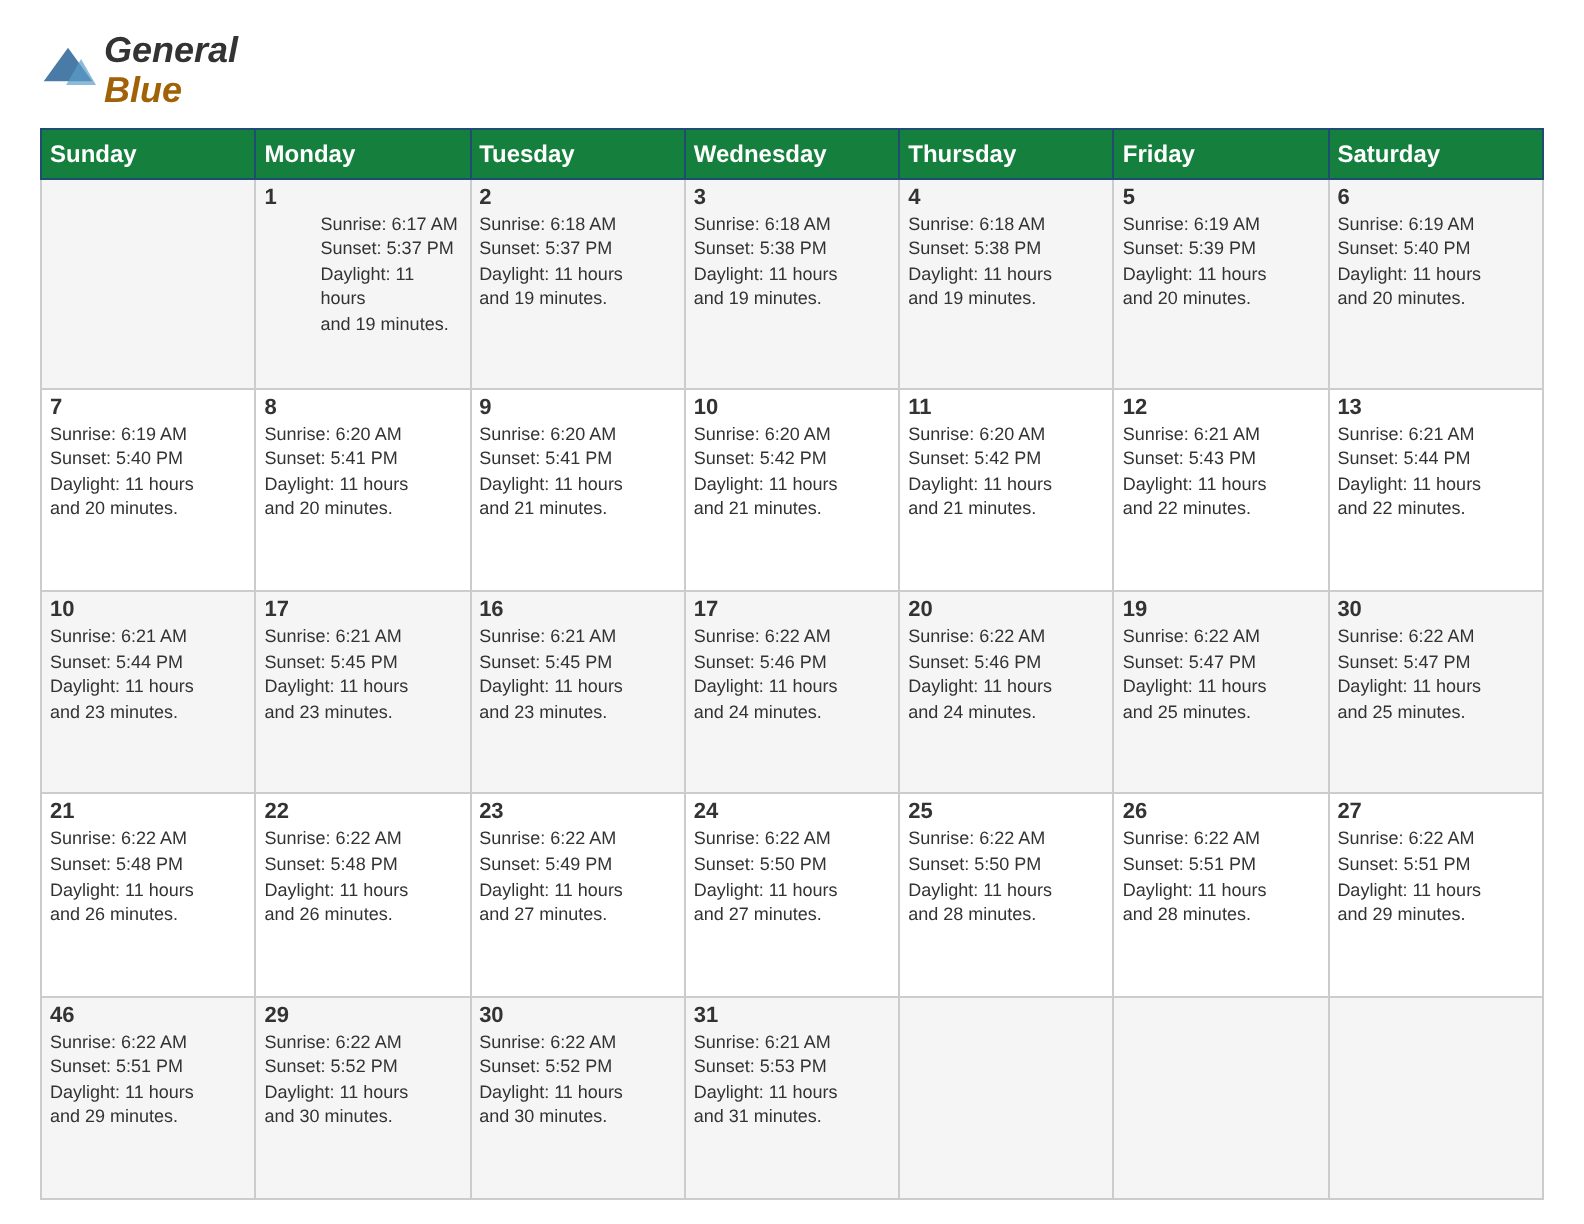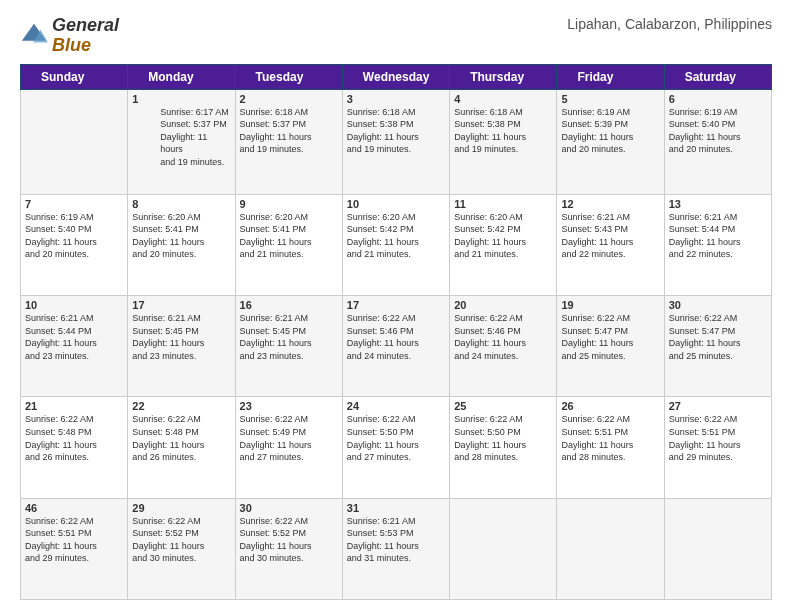--- a/index.html
+++ b/index.html
@@ -53,25 +53,25 @@
       font-size: 14px;
       color: #555;
     }
     .calendar-table {
       width: 100%;
       border-collapse: collapse;
       flex: 1;
       table-layout: fixed;
     }
     .calendar-table thead tr th {
-      background-color: #4c1d95;
+      background-color: #15803d;
       color: white;
       font-size: 12px;
       font-weight: bold;
-      padding: 5px 20px;
+      padding: 5px 4px;
       text-align: left;
       border: 1px solid #1e4d73;
     }
     .calendar-table tbody tr td {
       border: 1px solid #ccc;
       vertical-align: top;
       padding: 3px 4px;
       font-size: 9.5px;
       color: #333;
       height: 80px;
@@ -106,21 +106,20 @@
       <svg class="logo-icon" viewBox="0 0 30 30" xmlns="http://www.w3.org/2000/svg">
         <polygon points="15,2 28,20 2,20" fill="#2a6496" opacity="0.85"></polygon>
         <polygon points="22,8 30,22 14,22" fill="#5b9dc9" opacity="0.7"></polygon>
       </svg>
       <div class="logo-text">
         <span class="logo-general">General</span><br>
         <span class="logo-blue">Blue</span>
       </div>
     </div>
     <div class="title-area">
-      <div class="calendar-subtitle">Lipahan, Calabarzon, Philippines</div>
     </div>
   </div>
 
   <table class="calendar-table">
     <thead>
       <tr>
       <th>Sunday</th>
           <th>Monday</th>
           <th>Tuesday</th>
           <th>Wednesday</th>

